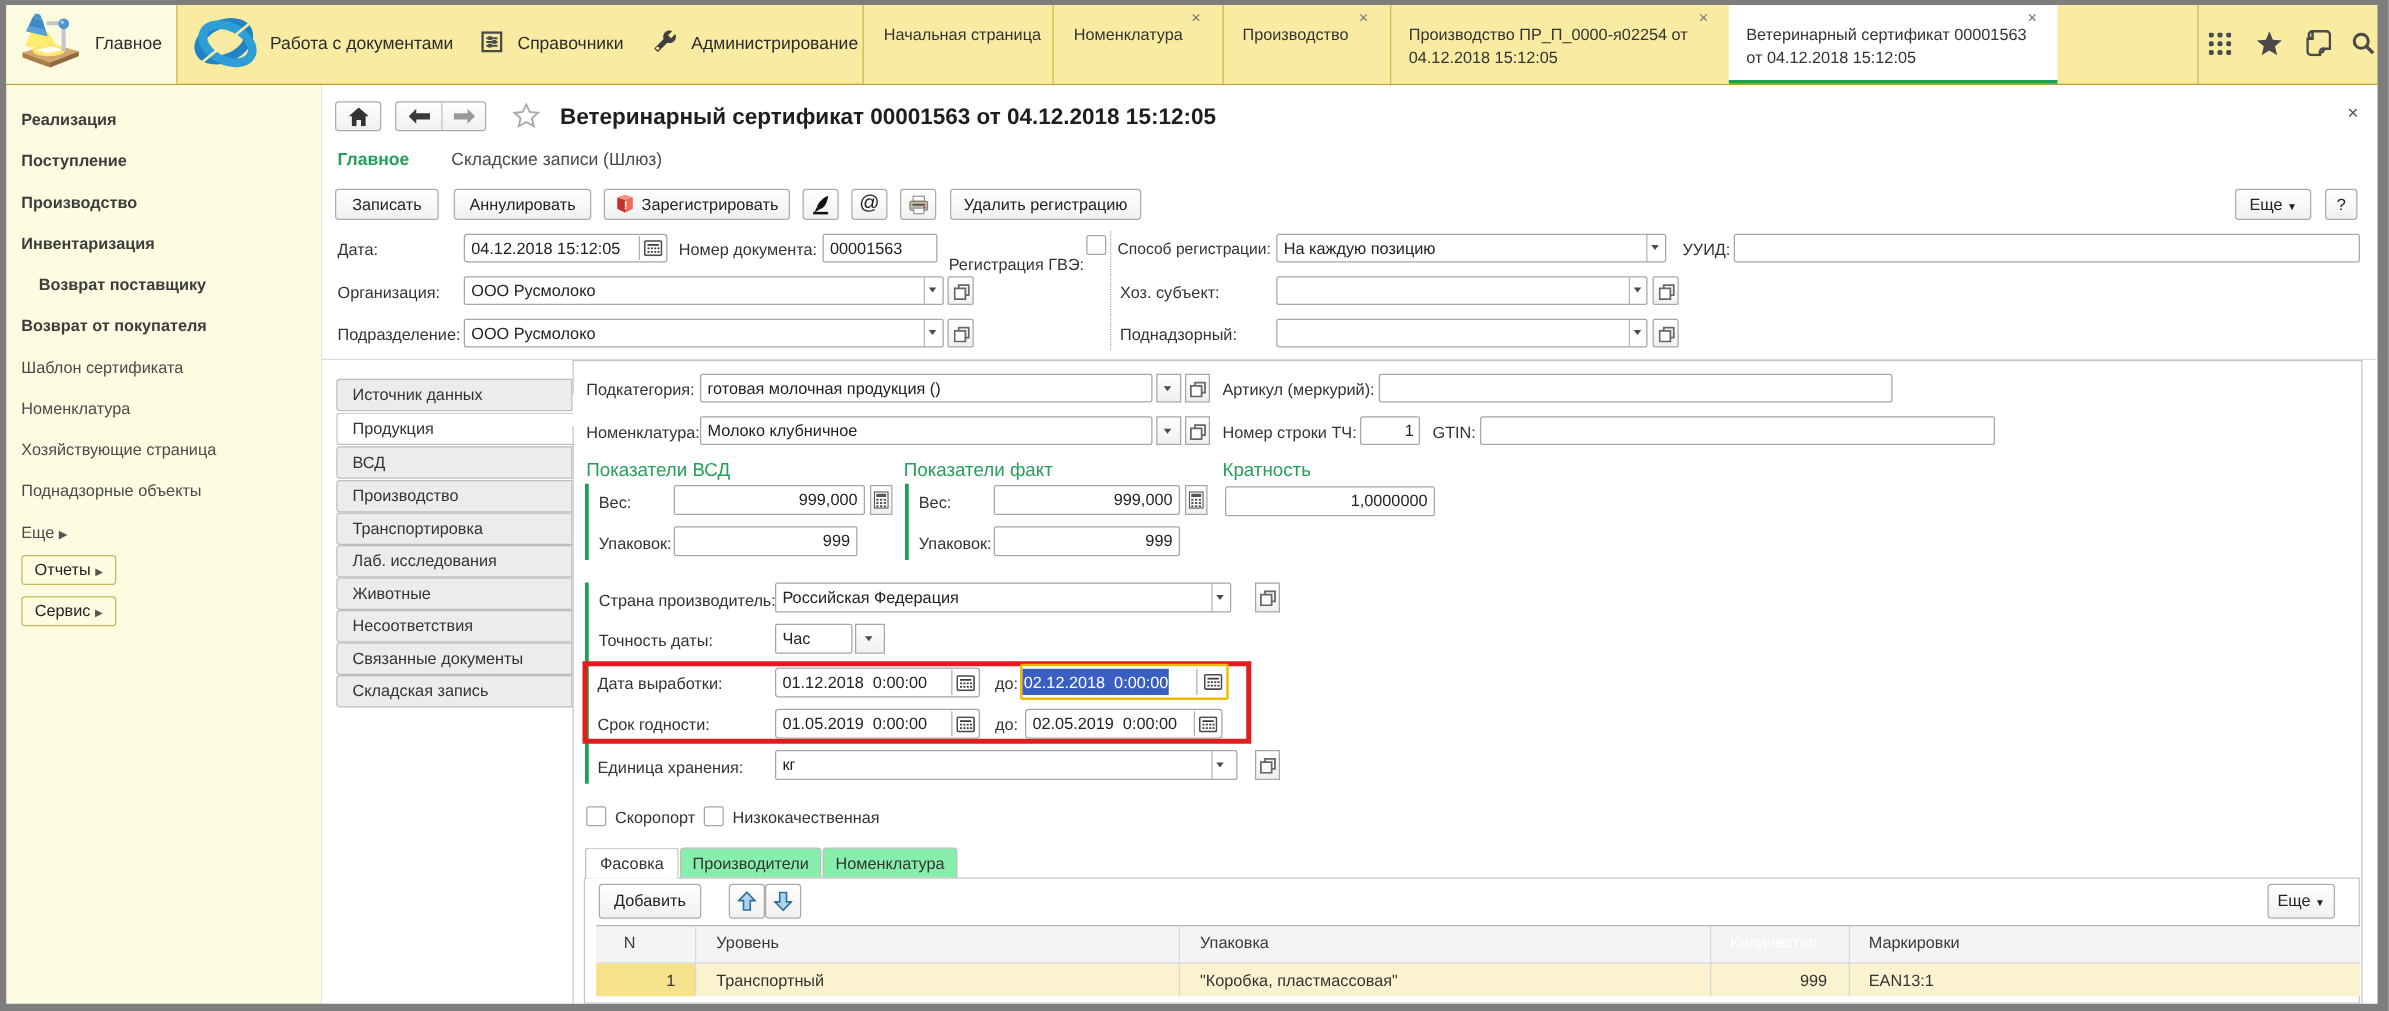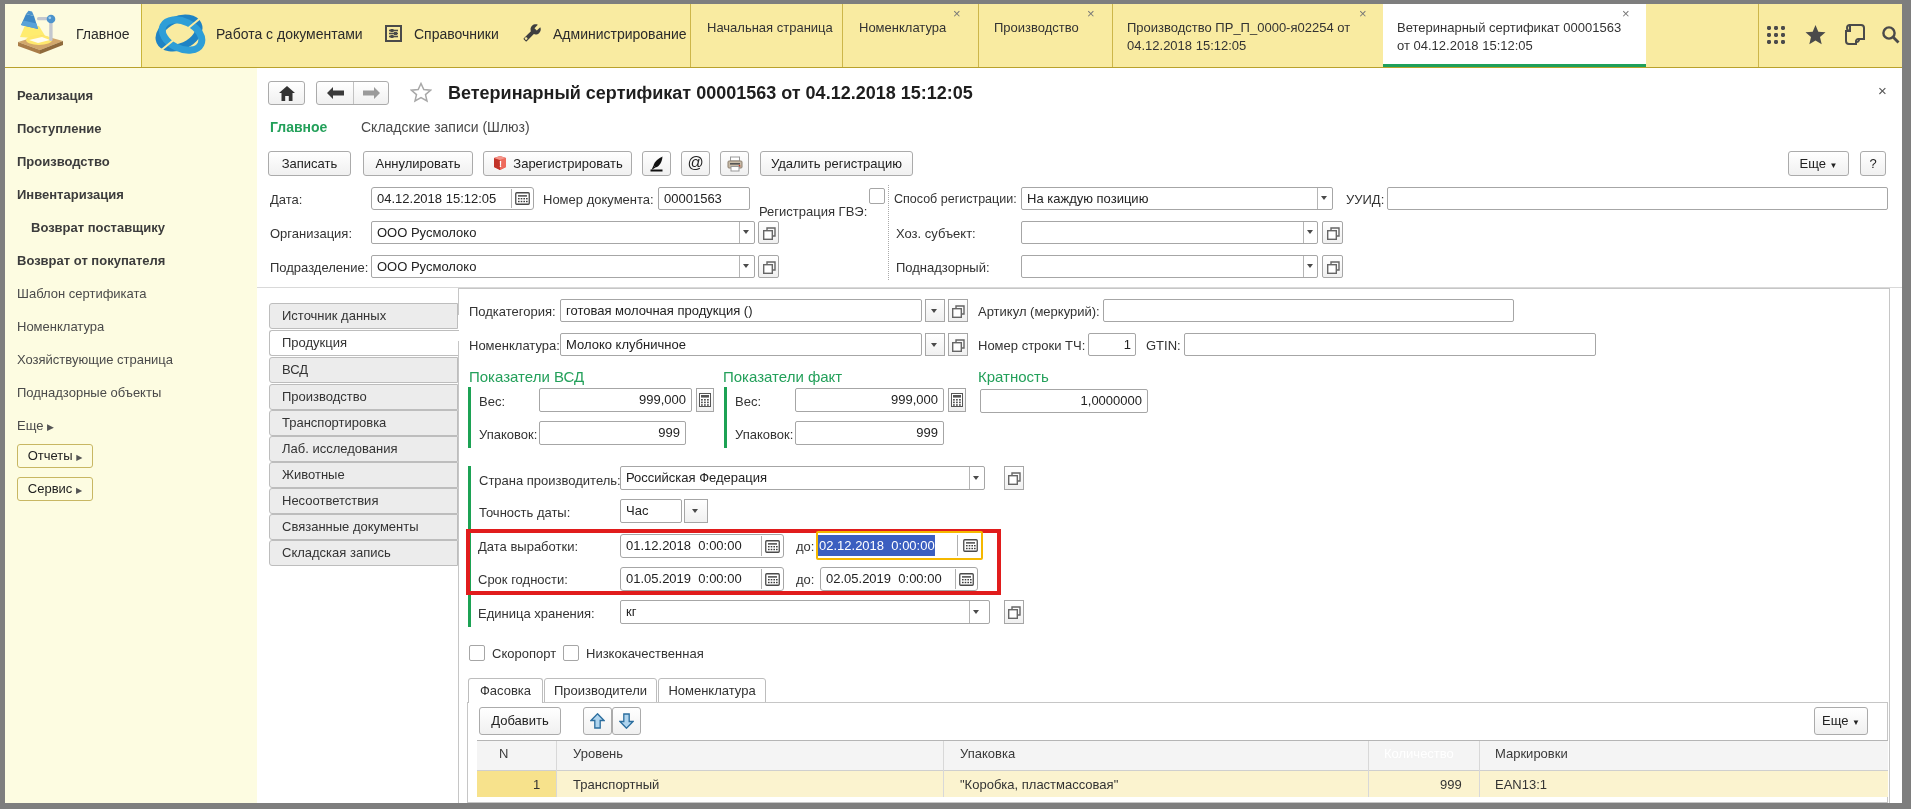--- a/index.html
+++ b/index.html
@@ -2,21 +2,21 @@
 <html><head><meta charset="utf-8">
 <style>
 html,body{margin:0;padding:0;}
 body{-webkit-font-smoothing:antialiased;width:1911px;height:809px;position:relative;background:#7e7e7e;font-family:"Liberation Sans",sans-serif;overflow:hidden;}
 .abs{position:absolute;}
 .lbl{position:absolute;font-size:13px;color:#333;white-space:nowrap;}
 .fld{position:absolute;background:#fff;border:1px solid #a6a6a6;border-radius:2px;font-size:13px;color:#222;white-space:nowrap;box-sizing:border-box;}
 .btn{position:absolute;background:linear-gradient(#ffffff,#f0f0f0);border:1px solid #ababab;border-radius:3px;font-size:13px;color:#222;text-align:center;box-sizing:border-box;white-space:nowrap;}
 .grn{color:#23a05a;}
 .vtab{position:absolute;left:269px;width:189px;height:26px;background:#ececec;border:1px solid #bdbdbd;border-radius:3px 0 0 3px;box-sizing:border-box;font-size:13px;color:#333;padding-left:12px;line-height:24px;white-space:nowrap;margin-top:15px;}
-.htab{position:absolute;background:#ffffff;border:1px solid #bdbdbd;border-radius:3px 3px 0 0;box-sizing:border-box;font-size:13px;color:#333;text-align:center;height:25px;line-height:23px;}
+.htab{position:absolute;background:#86efac;border:1px solid #bdbdbd;border-radius:3px 3px 0 0;box-sizing:border-box;font-size:13px;color:#333;text-align:center;height:25px;line-height:23px;}
 .sq{position:absolute;background:linear-gradient(#ffffff,#f0f0f0);border:1px solid #a6a6a6;box-sizing:border-box;}
 .arrbox{position:absolute;border-left:1px solid #b5b5b5;box-sizing:border-box;}
 .tri{position:absolute;width:0;height:0;border-left:3.5px solid transparent;border-right:3.5px solid transparent;border-top:4.5px solid #4a4a4a;}
 </style></head>
 <body>
 
 <div class="abs" style="left:5px;top:4px;width:1897px;height:63px;background:#f9eba1;border-bottom:1px solid #b9a12c;"></div>
 <div class="abs" id="secmain" style="left:5px;top:4px;width:136px;height:63px;background:#fdfbdf;border-right:1px solid #c9b43a;"></div>
 <div class="abs" id="lamp" style="left:17px;top:8px;width:48px;height:48px;">
 <svg width="48" height="48" viewBox="0 0 48 48">

